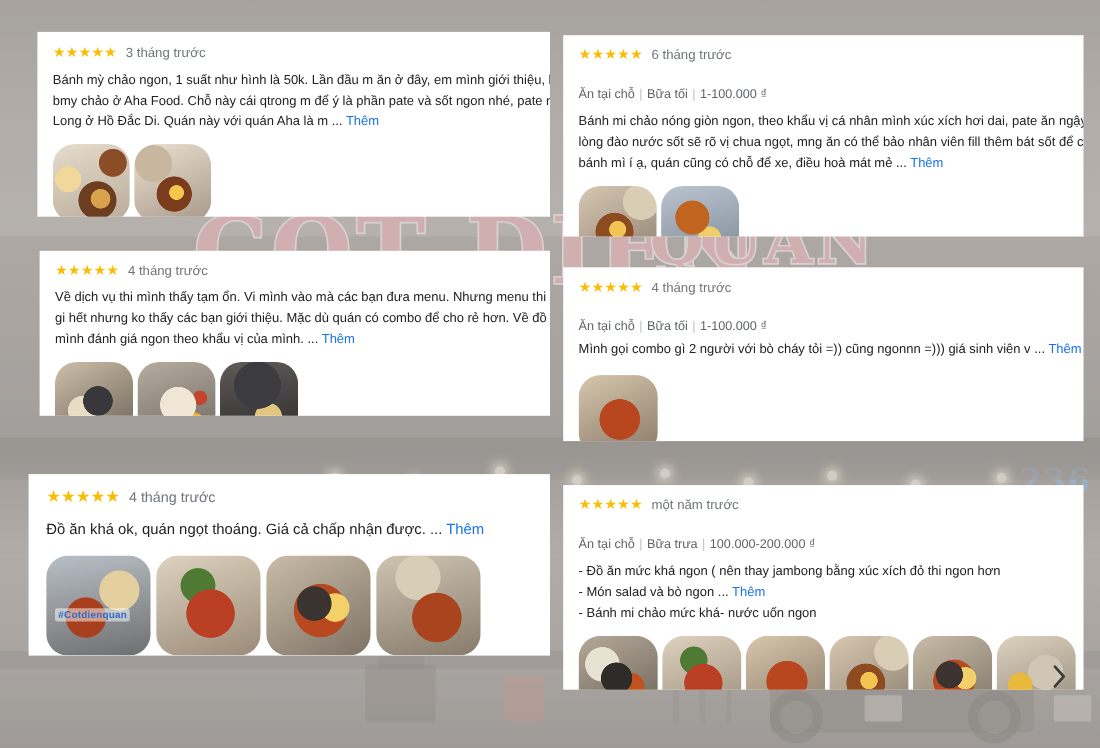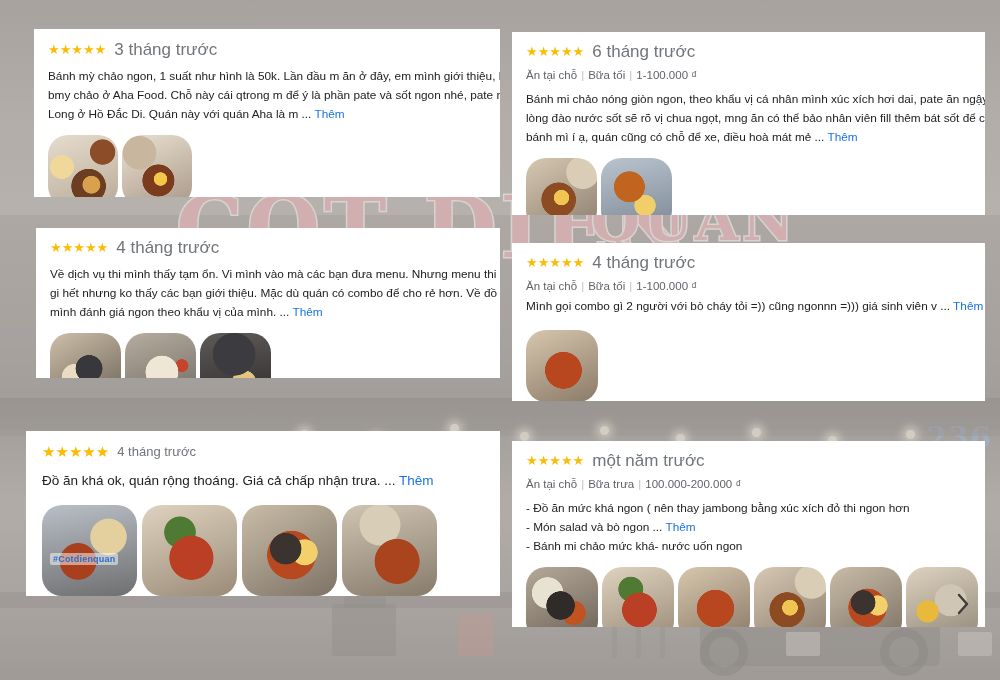--- a/index.html
+++ b/index.html
@@ -102,30 +102,30 @@
   }
   .stars {
     display: flex;
     gap: 1px;
     color: #fbbc04;
     font-size: 13px;
     line-height: 1;
     letter-spacing: 0px;
   }
   .when {
-    font-size: 17px;
+    font-size: 12px;
     color: #70757a;
     line-height: 1;
   }
   .when-lg { font-size: 13px; }
 
   .meta {
     font-size: 11.5px;
     color: #5f6368;
-    margin-top: 9px;
+    margin-top: 24px;
     white-space: nowrap;
   }
   .meta .sep { color: #bdc1c6; padding: 0 4px; }
 
   .body {
     font-size: 11.8px;
     line-height: 1.62;
     color: #202124;
     margin-top: 9px;
   }
@@ -361,21 +361,21 @@
     </div>
   </div>
 
   <div class="card" id="card-5" style="left:26px; top:431px; width:474px; height:165px; padding:13px 16px 0 16px;">
     <div class="stars-row">
       <span class="stars" style="font-size:15px">★★★★★</span>
       <span class="when when-lg">4 tháng trước</span>
     </div>
     <div class="body body-lg lines" style="margin-top:12px">
       <div>
-        <span>Đồ ăn khá ok, quán rộng thoáng. Giá cả chấp nhận trưa. ...</span>
+        <span>Đồ ăn khá ok, quán ngọt thoáng. Giá cả chấp nhận được. ...</span>
         <span class="more">Thêm</span>
       </div>
     </div>
     <div class="photos" style="margin-top:14px; gap:5px">
       <div class="thumb p-i" style="width:95px;height:91px">
         <span class="sticker">#Cotdienquan</span>
       </div>
       <div class="thumb p-j" style="width:95px;height:91px"></div>
       <div class="thumb p-k" style="width:95px;height:91px"></div>
       <div class="thumb p-l" style="width:95px;height:91px"></div>

